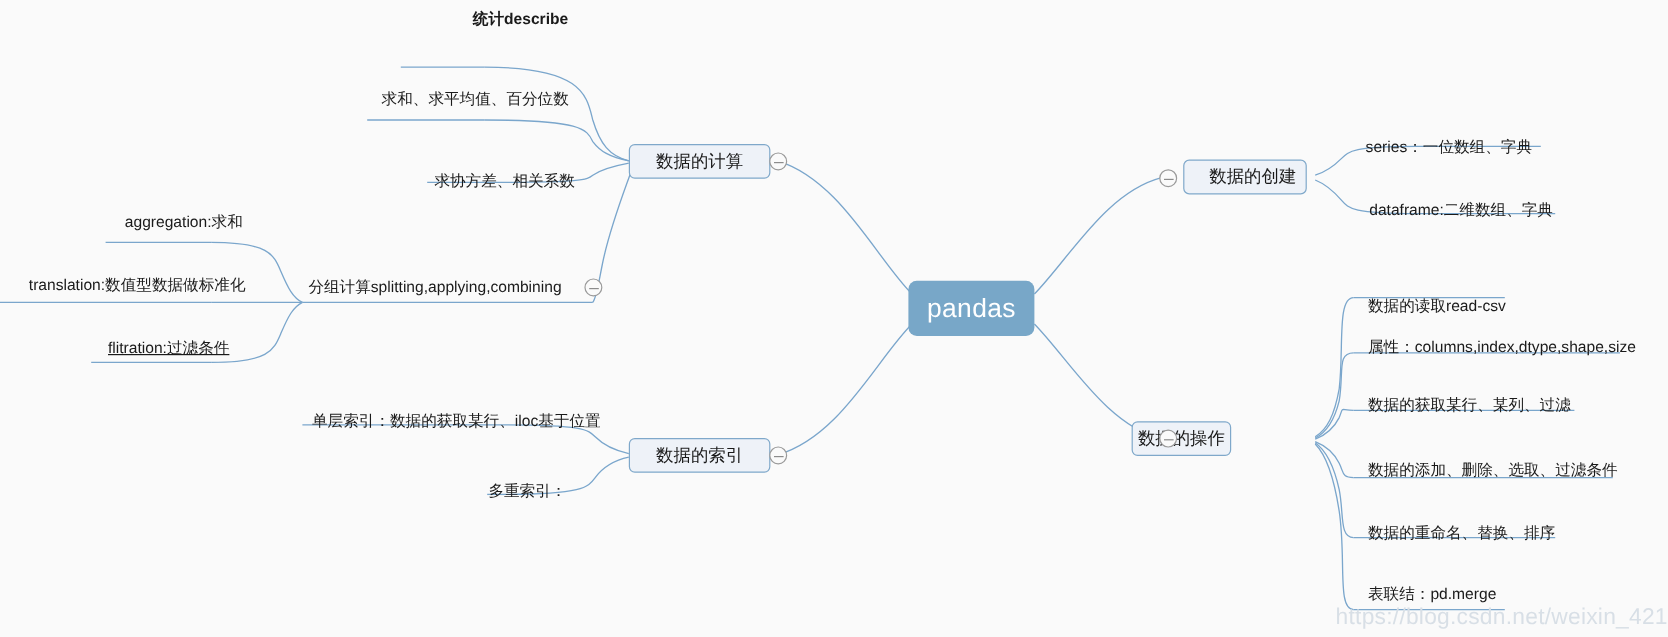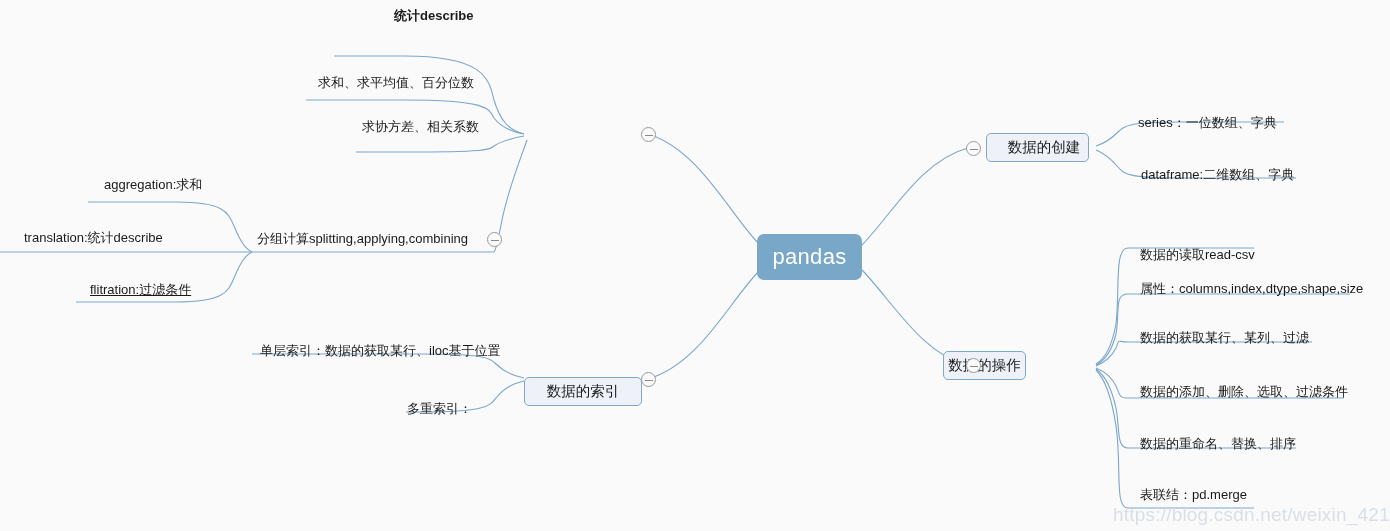--- a/index.html
+++ b/index.html
@@ -139,32 +139,35 @@
     <path d="M1096,369 C1106,376 1112,390 1116,408 C1120,428 1116,448 1128,448"></path>
     <path d="M1128,448 L1296,448"></path>
     <path d="M1096,370 C1106,380 1112,400 1116,426 C1122,466 1114,508 1128,508"></path>
     <path d="M1128,508 L1254,508"></path>
   </svg>
 
   <div class="root-node" style="left:757px; top:234px; width:105px; height:46px;">
     <span>pandas</span>
   </div>
 
+  <div class="branch-node" style="left:524px; top:120px; width:118px; height:29px;">
+    <span>数据的计算</span>
+  </div>
   <div class="collapse-icon" style="left:641px; top:127px;"></div>
   <div class="leaf-label left" style="left:394px; top:9px;font-weight:bold;">统计describe</div>
   <div class="leaf-label left" style="left:318px; top:76px;">求和、求平均值、百分位数</div>
-  <div class="leaf-label left" style="left:362px; top:120px;">求协方差、相关系数</div>
+  <div class="leaf-label left" style="left:362px; top:144px;">求协方差、相关系数</div>
 
   <div class="leaf-label left" style="left:257px; top:232px;">分组计算splitting,applying,combining</div>
   <div class="collapse-icon" style="left:487px; top:232px;"></div>
   <div class="leaf-label left" style="left:104px; top:178px;">aggregation:求和</div>
-  <div class="leaf-label left" style="left:24px; top:231px;">translation:统计describe</div>
+  <div class="leaf-label left" style="left:24px; top:231px;">translation:数值型数据做标准化</div>
   <div class="leaf-label left" style="left:90px; top:283px;text-decoration:underline;">flitration:过滤条件</div>
 
-  <div class="branch-node" style="left:524px; top:365px; width:118px; height:29px;margin-top:12px;">
+  <div class="branch-node" style="left:524px; top:365px; width:118px; height:29px;">
     <span>数据的索引</span>
   </div>
   <div class="collapse-icon" style="left:641px; top:372px;"></div>
   <div class="leaf-label left" style="left:260px; top:344px;">单层索引：数据的获取某行、iloc基于位置</div>
   <div class="leaf-label left" style="left:407px; top:402px;">多重索引：</div>
 
   <div class="branch-node" style="left:986px; top:133px; width:103px; height:29px;padding-left:13px;">
     <span>数据的创建</span>
   </div>
   <div class="collapse-icon" style="left:966px; top:141px;"></div>

